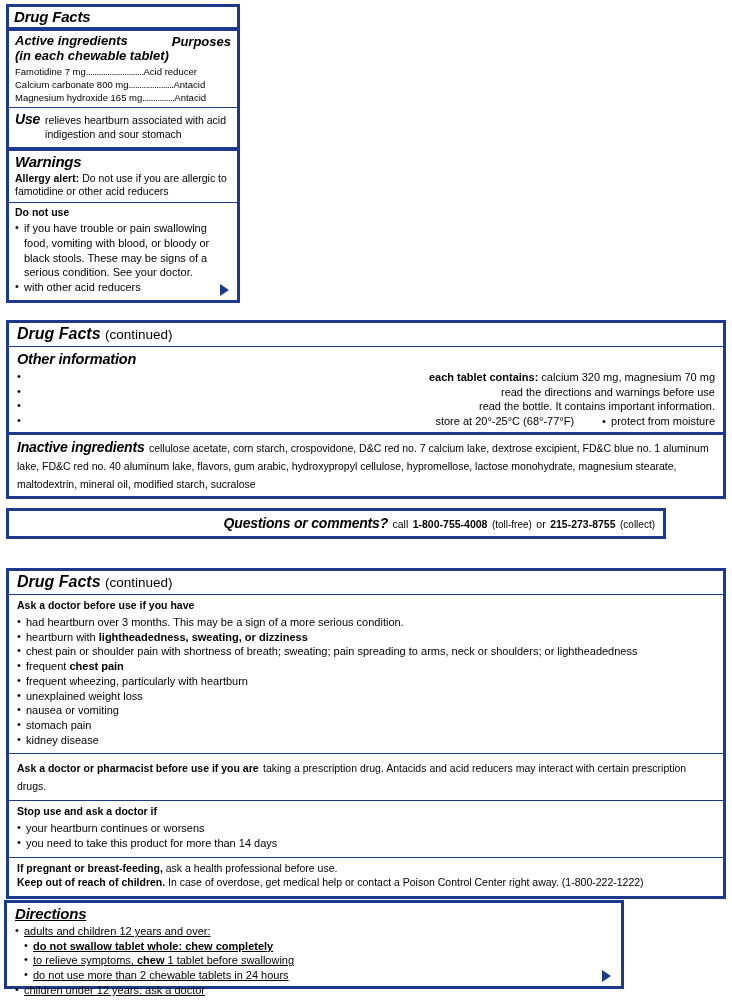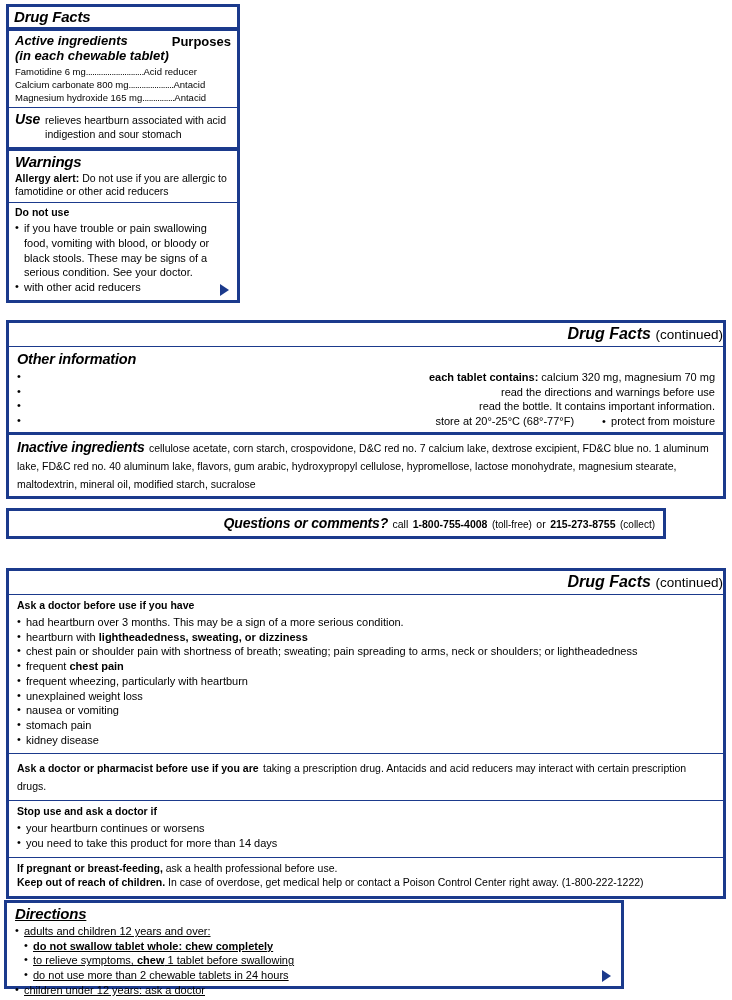--- a/index.html
+++ b/index.html
@@ -77,21 +77,21 @@
     padding: 1px 5px 1px 5px;
     border-bottom: 4px solid #1b3a8c;
   }
   #panel-top .dfhdr .hdr { font-size: 15px; }
   .ai-row {
     display: flex;
     justify-content: space-between;
     align-items: flex-start;
   }
   .ai-left { font-weight: bold; font-style: italic; font-size: 13px; line-height: 1.12; }
-  .ai-right { font-weight: bold; font-size: 13px; white-space: nowrap; }
+  .ai-right { font-weight: bold; font-style: italic; font-size: 13px; white-space: nowrap; }
   .ing-line {
     font-size: 9.5px;
     line-height: 1.36;
     white-space: nowrap;
     overflow: hidden;
   }
   .dots { letter-spacing: -0.5px; }
 
   .use-row { display: flex; align-items: baseline; gap: 5px; }
   .use-row .hdr { font-size: 14px; }
@@ -132,21 +132,20 @@
   }
   #panel-dir {
     position: absolute;
     left: 4px;
     top: 900px;
     width: 620px;
     text-decoration: underline;
   }
   .cont-hdr {
     padding: 2px 0 3px 8px;
-    text-align: right;
   }
   .cont-hdr .lbl-cont { font-weight: normal; font-style: normal; font-size: 13.5px; }
   .sec-pad { padding: 4px 8px 6px 8px; }
   .sec-pad-tight { padding: 3px 8px 4px 8px; }
   .spacer-inline { display: inline-block; width: 28px; }
 </style>
 </head>
 <body>
 
 <div class="page">
@@ -160,21 +159,21 @@
     <div class="block" style="padding-bottom:2px;">
       <div class="ai-row">
         <div>
           <div class="ai-left">Active ingredients</div>
           <div class="ai-left">(in each chewable tablet)</div>
         </div>
         <div class="ai-right">Purposes</div>
       </div>
       <div style="margin-top:3px;">
         <div class="ing-line">
-          <span>Famotidine 6 mg</span><span class="dots">...........................</span><span>Acid reducer</span>
+          <span>Famotidine 7 mg</span><span class="dots">...........................</span><span>Acid reducer</span>
         </div>
         <div class="ing-line">
           <span>Calcium carbonate 800 mg</span><span class="dots">.....................</span><span>Antacid</span>
         </div>
         <div class="ing-line">
           <span>Magnesium hydroxide 165 mg</span><span class="dots">...............</span><span>Antacid</span>
         </div>
       </div>
     </div>
 

